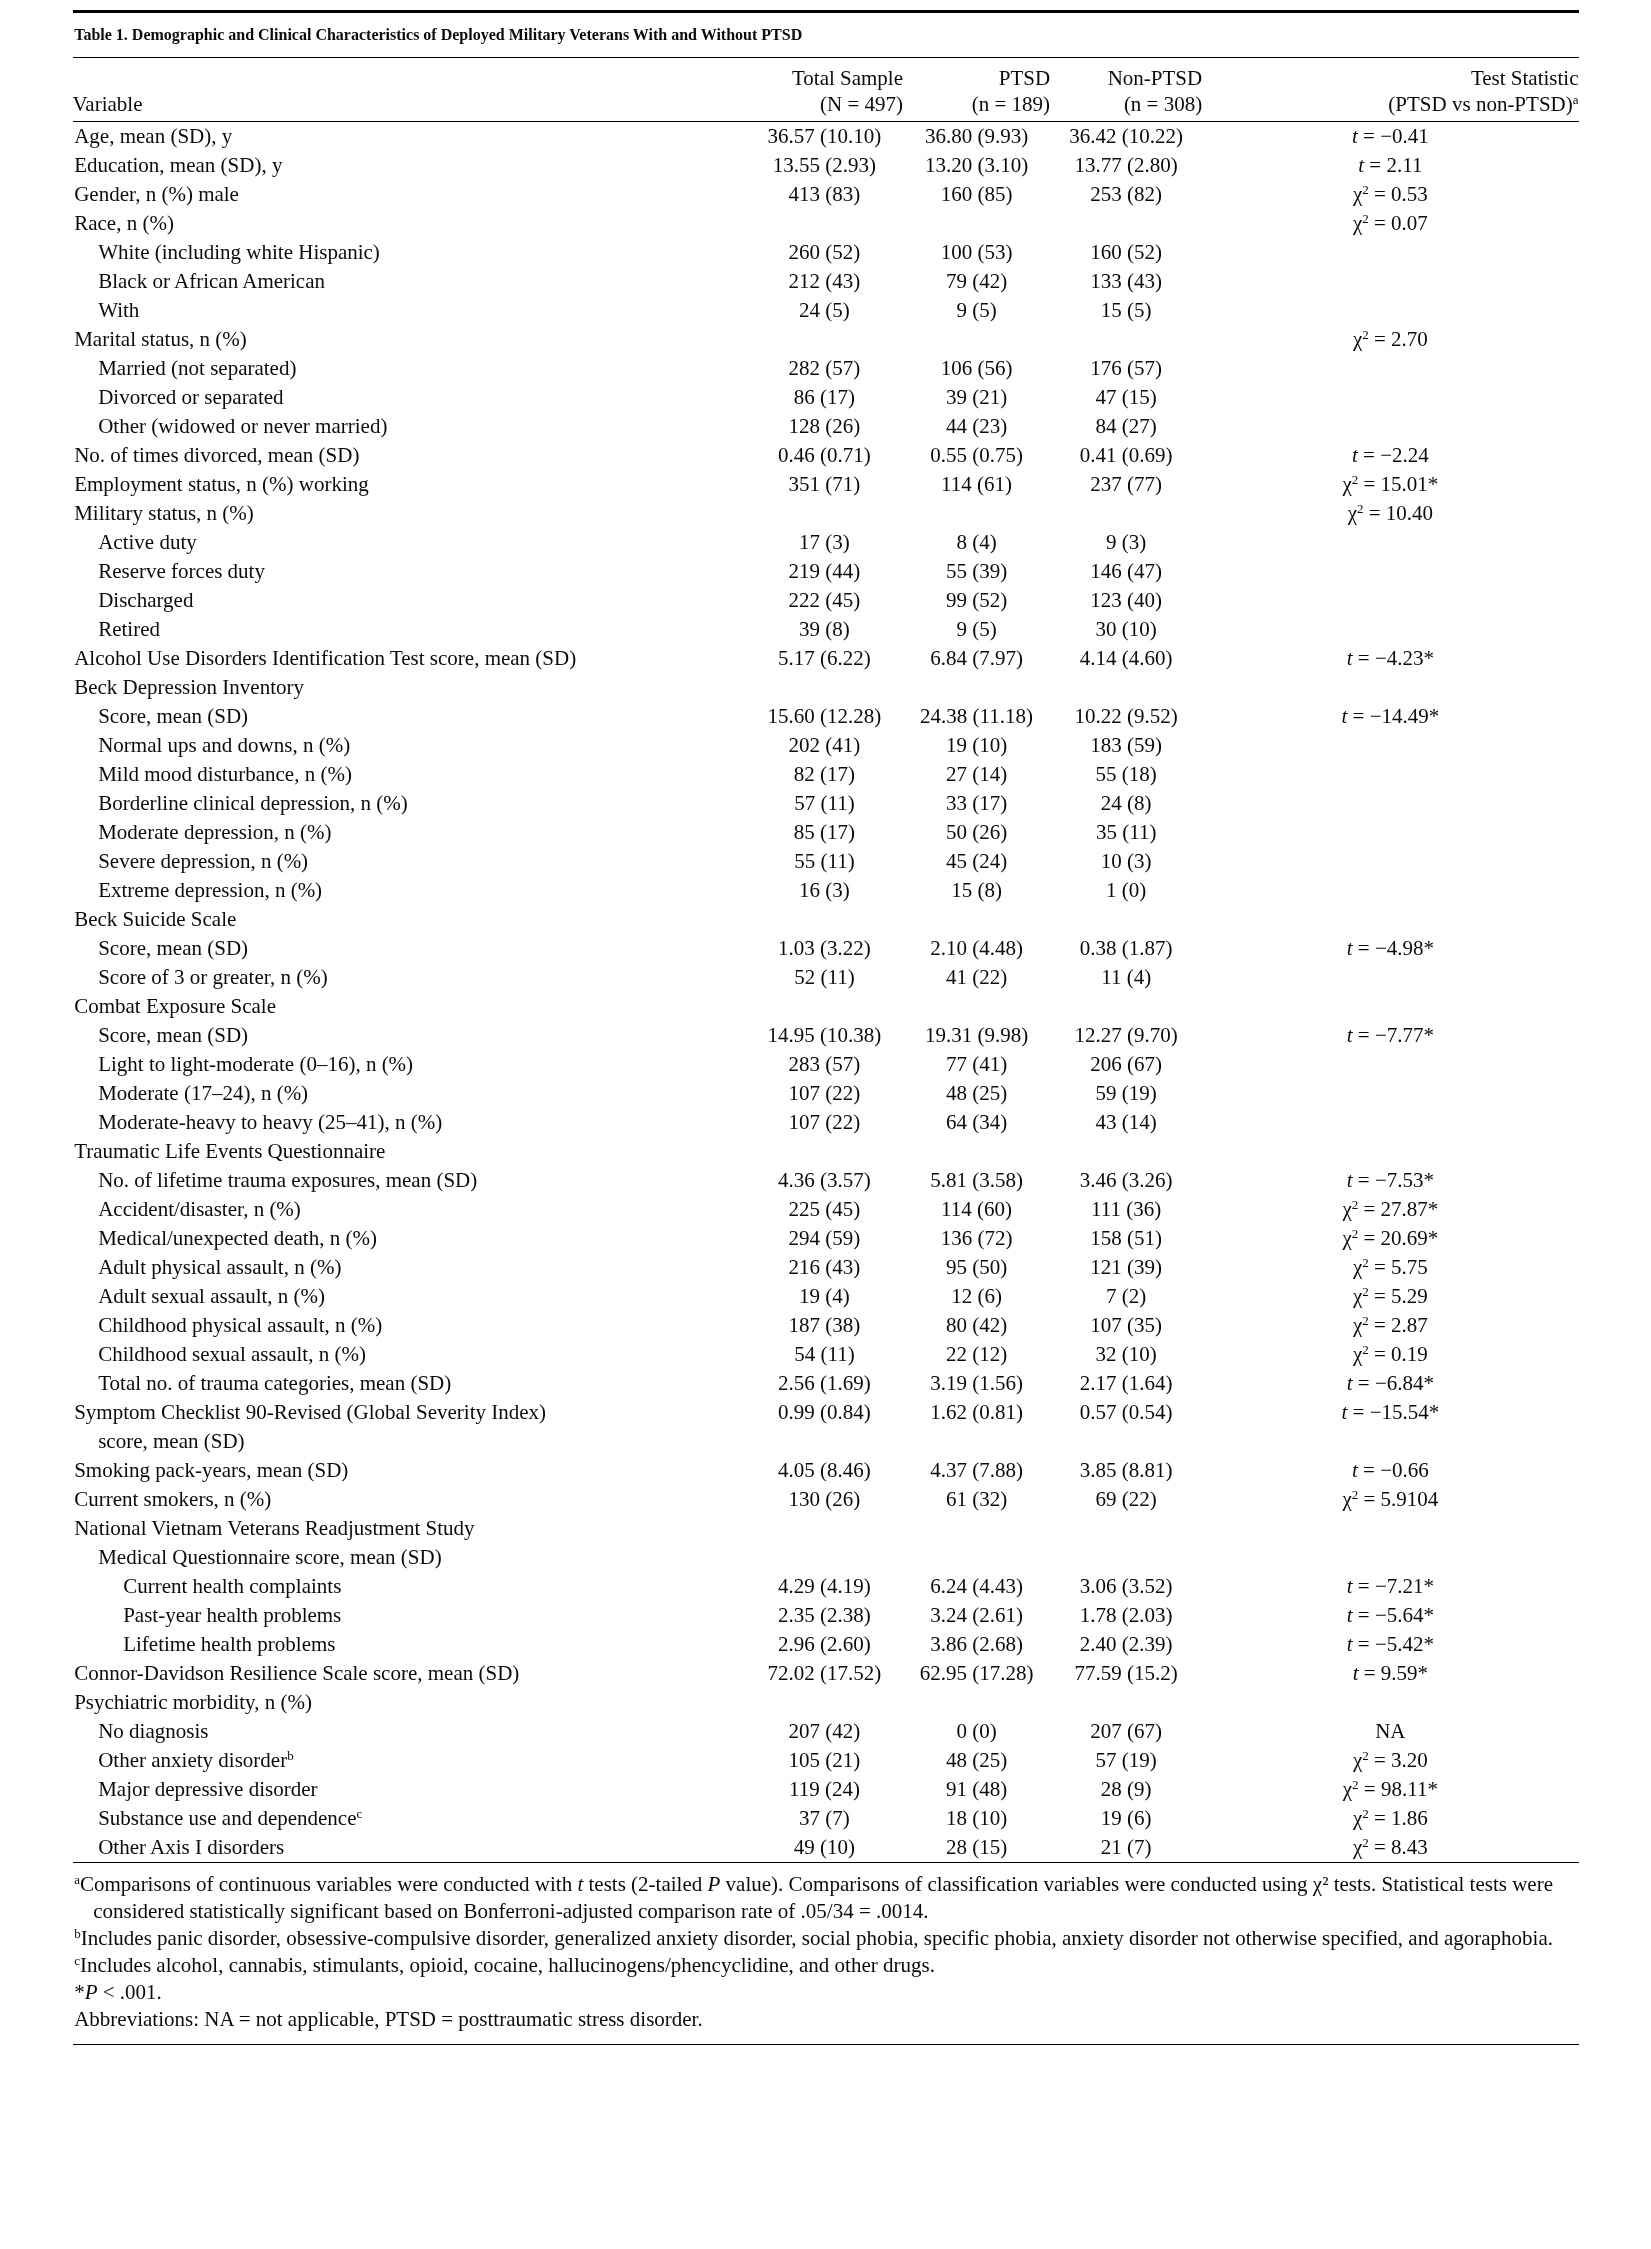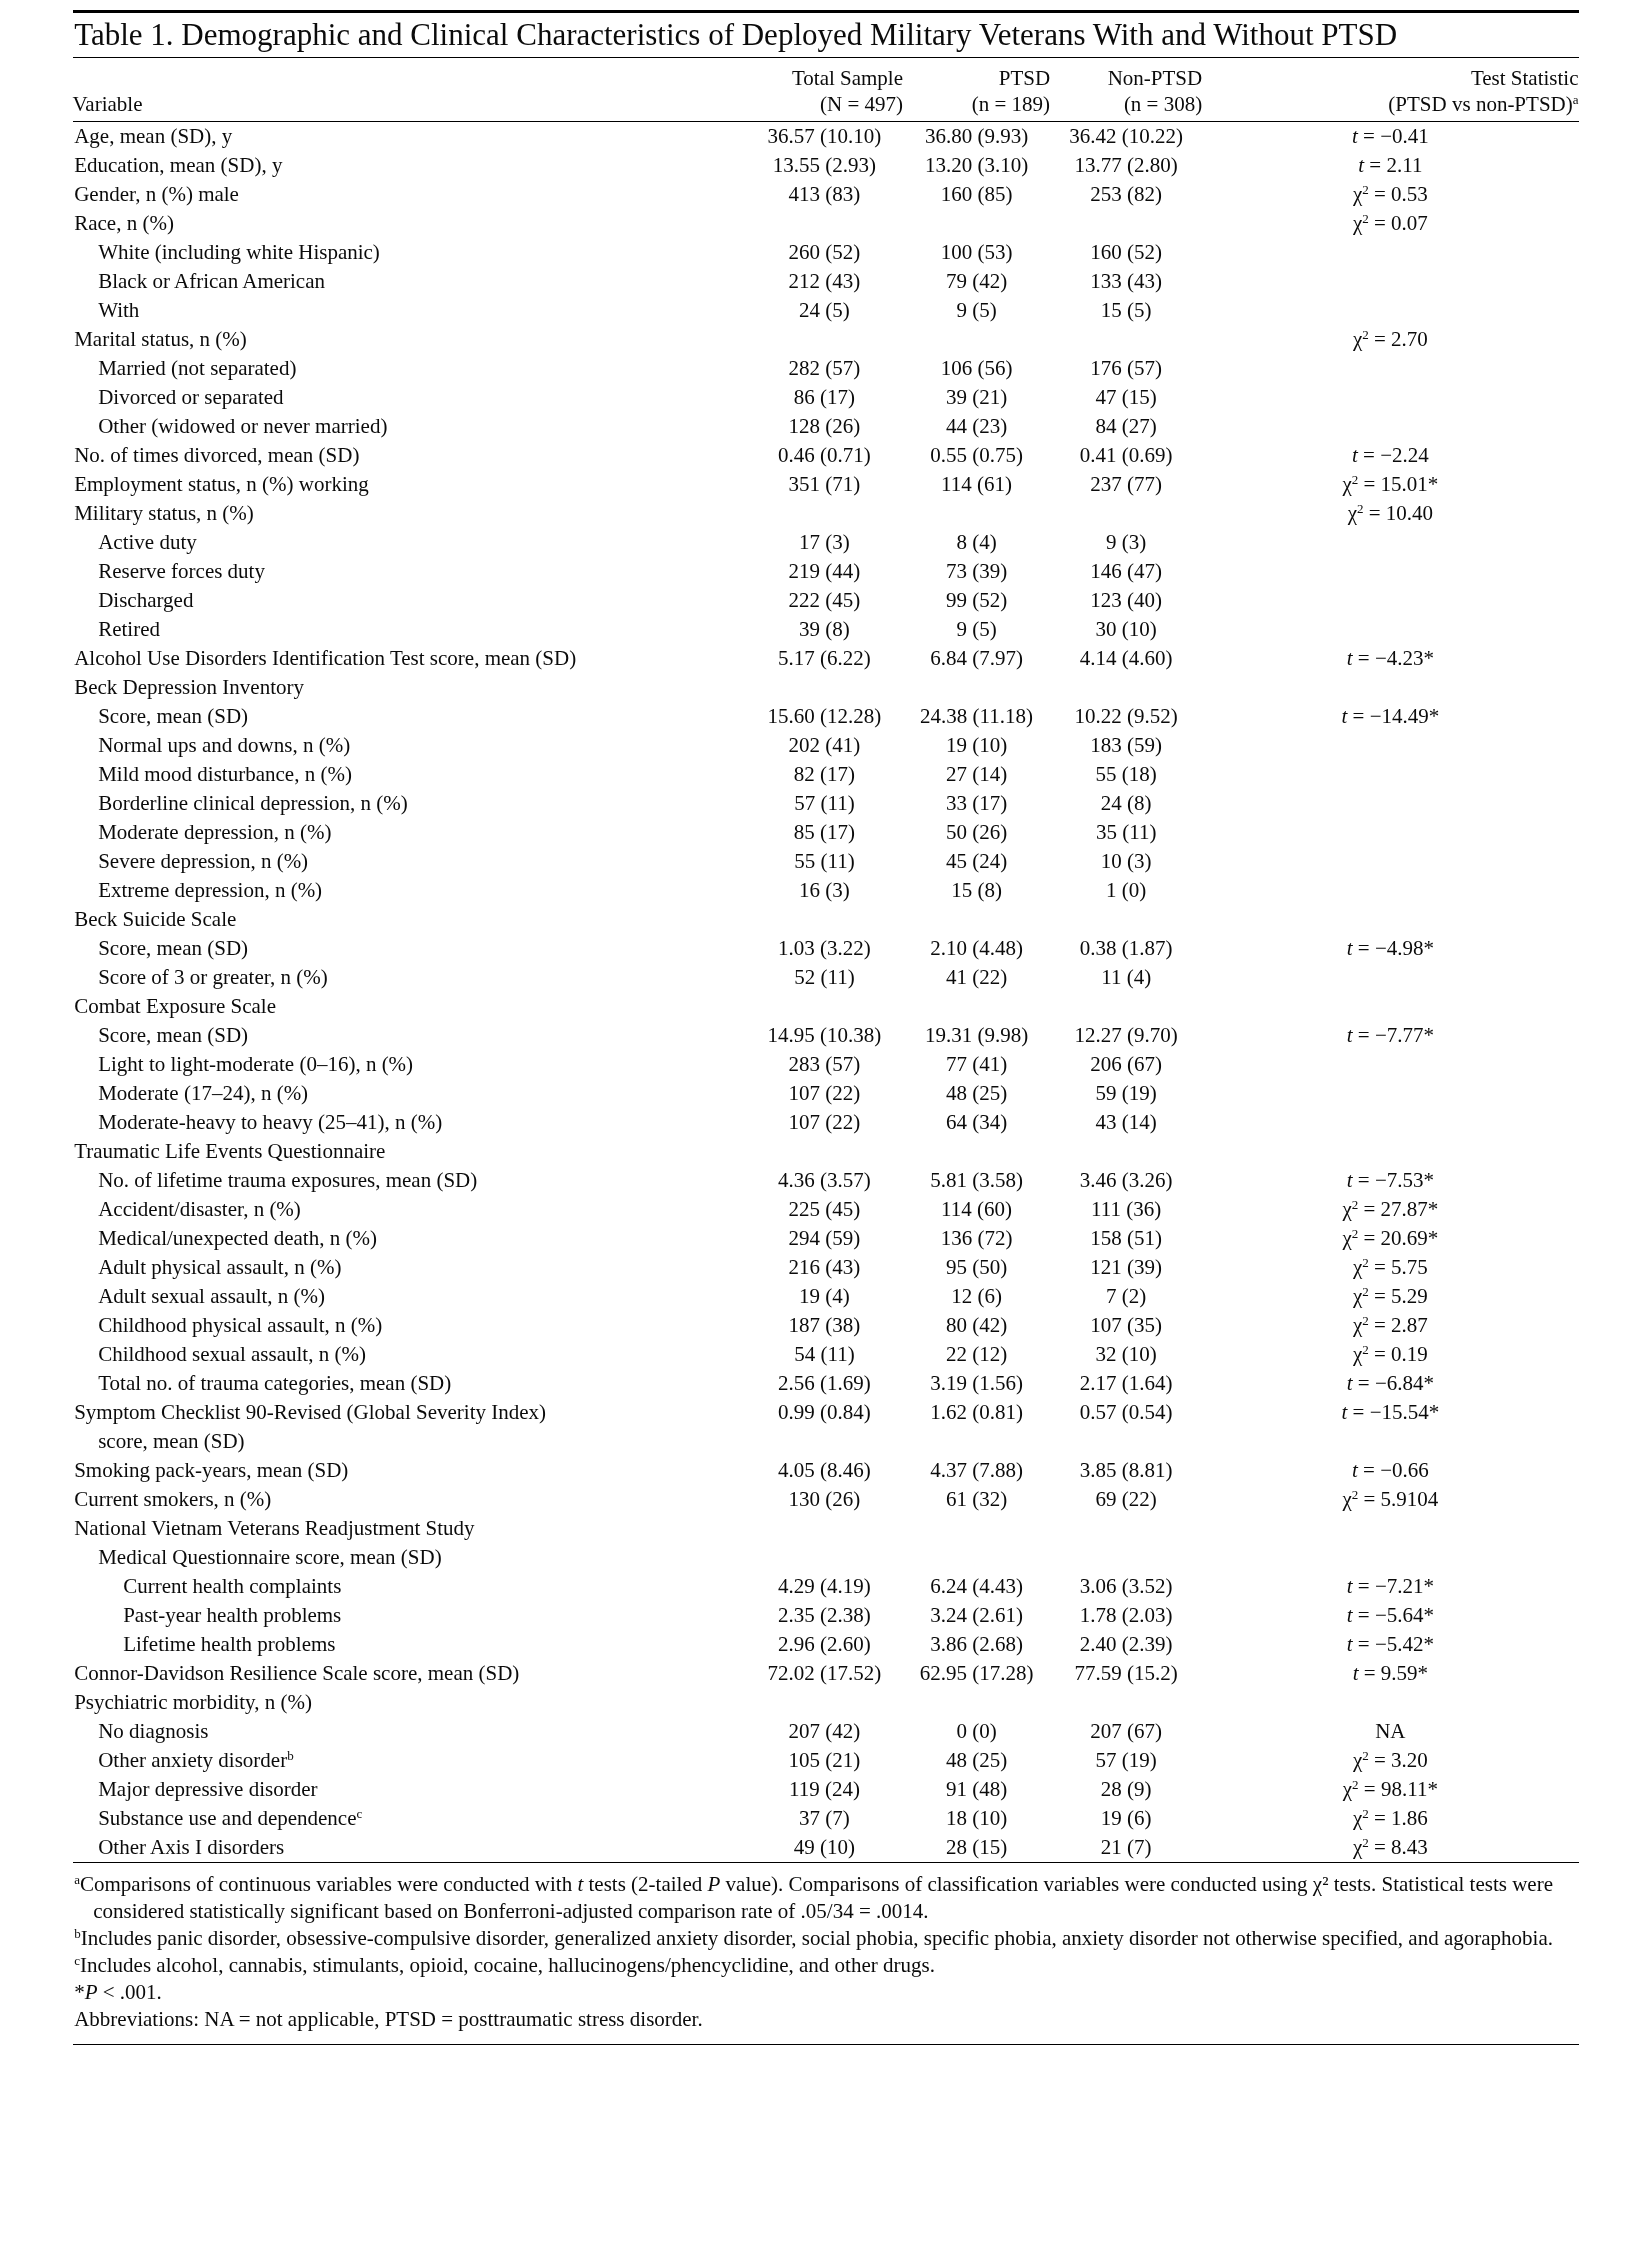--- a/index.html
+++ b/index.html
@@ -6,21 +6,21 @@
   html, body { background:#ffffff; }
   body {
     width:1651px; min-height:2250px;
     color:#0b0b0b;
     font-family:"Liberation Serif","DejaVu Serif",serif;
   }
   .page { width:1506px; margin:0 auto; padding-top:10.4px; }
   .rule-thick { border-top:3.5px solid #000; }
   .rule-thin  { border-top:1.7px solid #000; }
   .title {
-    font-size:31px; font-weight:400; line-height:29px;
+    font-size:16px; font-weight:700; line-height:29px;
     padding:7px 1.7px 7.8px 1.7px; border-bottom:1.7px solid #000;
   }
   table.tbl {
     width:100%; border-collapse:collapse; table-layout:fixed;
     border-bottom:1.7px solid #000;
   }
   table.tbl th {
     font-weight:400; font-size:21px; line-height:26px;
     vertical-align:bottom; padding:7px 0 4.3px 0;
     border-bottom:1.7px solid #000;
@@ -212,21 +212,21 @@
           <td class="num">17 (3)</td>
           <td class="num">8 (4)</td>
           <td class="num">9 (3)</td>
           <td class="num"></td>
         </tr>
         <tr>
           <td class="var">
             <div class="lbl ind1">Reserve forces duty</div>
           </td>
           <td class="num">219 (44)</td>
-          <td class="num">73 (39)</td>
+          <td class="num">55 (39)</td>
           <td class="num">146 (47)</td>
           <td class="num"></td>
         </tr>
         <tr>
           <td class="var">
             <div class="lbl ind1">Discharged</div>
           </td>
           <td class="num">222 (45)</td>
           <td class="num">99 (52)</td>
           <td class="num">123 (40)</td>

